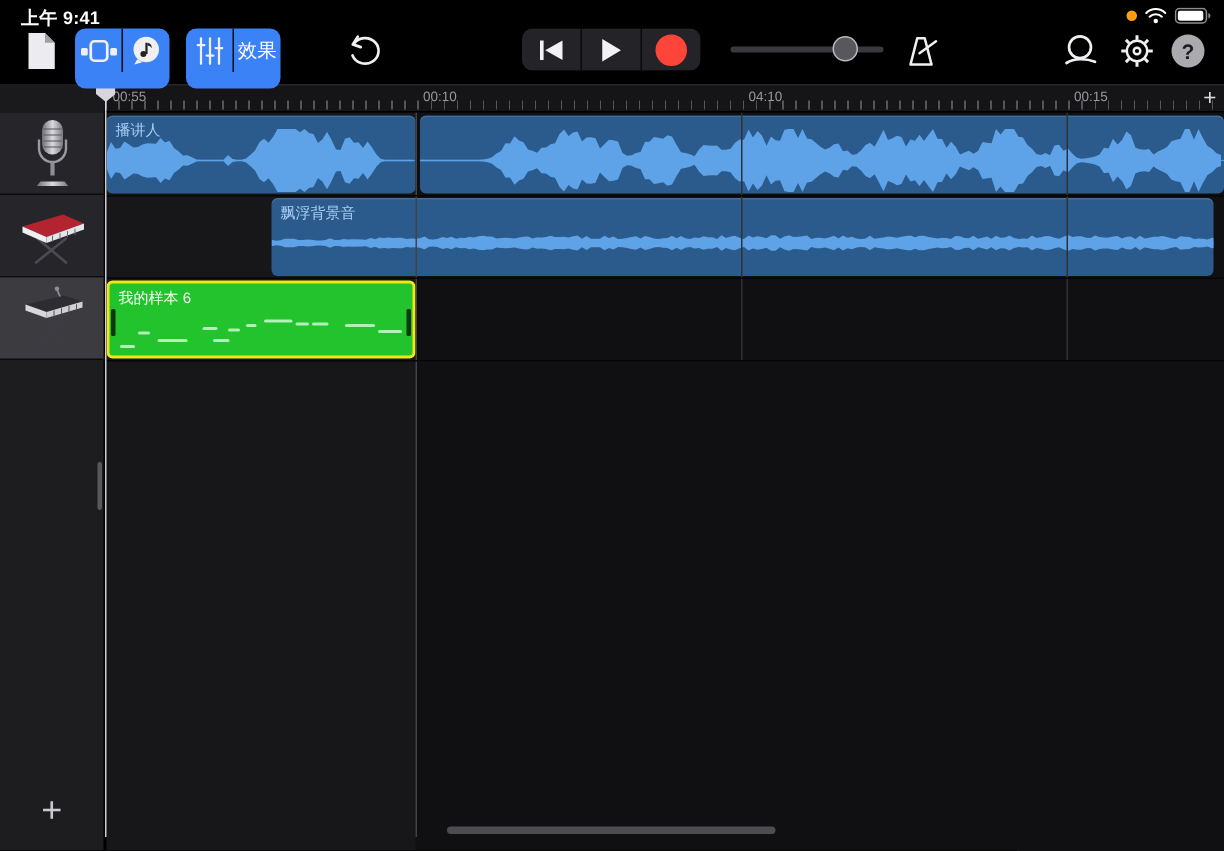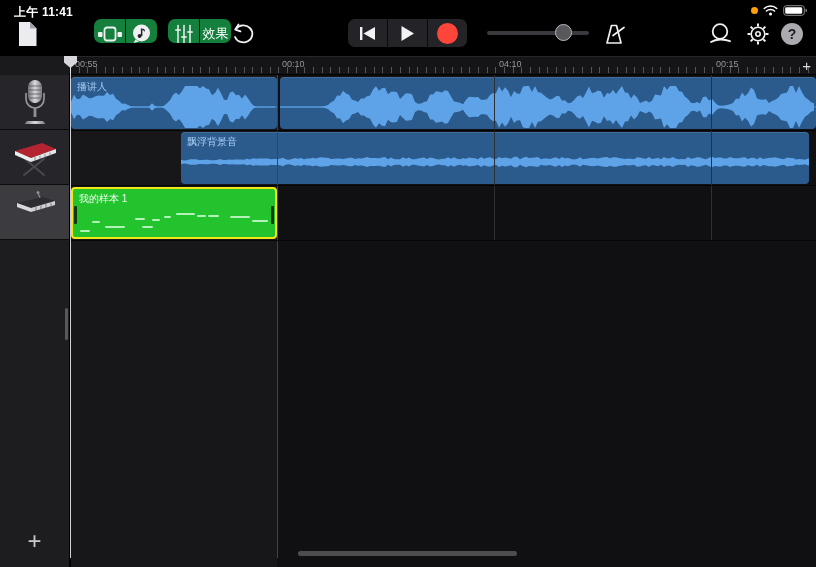--- a/index.html
+++ b/index.html
@@ -4,21 +4,21 @@
 <style>
   html,body{margin:0;padding:0;background:#000;}
   .screen{position:relative;width:816px;height:567px;background:#0b0b0d;overflow:hidden;
           font-family:"Liberation Sans","DejaVu Sans",sans-serif;-webkit-font-smoothing:antialiased;}
   
   .topbar{position:absolute;left:0;top:0;width:816px;height:56px;background:#000;z-index:10;}
   .status-time{position:absolute;left:14px;top:4px;font-size:12px;font-weight:bold;color:#fff;letter-spacing:.2px;}
   .status-right{position:absolute;right:8px;top:4px;display:flex;align-items:center;gap:5px;height:12px;}
   .mic-dot{width:7px;height:7px;border-radius:50%;background:#ff9f0a;}
   .tb-btn{position:absolute;top:19px;height:29px;display:flex;align-items:center;justify-content:center;cursor:pointer;}
-  .seg{position:absolute;top:19px;height:24px;background:#15803d;border-radius:7px;display:flex;overflow:hidden;margin-left:44px;}
+  .seg{position:absolute;top:19px;height:40px;background:#3b82f6;border-radius:7px;display:flex;overflow:hidden;}
   .seg .cell{width:31px;height:29px;display:flex;align-items:center;justify-content:center;}
   .seg .cell + .cell{border-left:1px solid #0a0a0b;}
   .fx-label{color:#fff;font-size:13px;}
   .transport{position:absolute;left:348px;top:19px;height:28px;display:flex;gap:1px;background:#0a0a0b;border-radius:7px;overflow:hidden;}
   .transport .tcell{width:39px;height:28px;background:#242428;display:flex;align-items:center;justify-content:center;}
   .rec-dot{width:21px;height:21px;border-radius:50%;}
   .vslider{position:absolute;left:487px;top:19px;width:102px;height:28px;}
   .vtrack{position:absolute;left:0;top:12px;width:100%;height:4px;border-radius:2px;background:#3a3a3e;}
   .vthumb{position:absolute;top:5px;width:17px;height:17px;border-radius:50%;background:#57575c;border:1.5px solid #b9b9bf;box-sizing:border-box;}
   .help-circle{width:22px;height:22px;border-radius:50%;background:#aaaaaf;color:#1c1c1e;font-size:14px;font-weight:bold;
@@ -52,21 +52,21 @@
       clip-path:polygon(0 0,100% 0,100% 55%,50% 100%,0 55%);cursor:ew-resize;}
   .hscroll{position:absolute;left:298px;top:551px;width:219px;height:5px;border-radius:2.5px;background:#4d4d51;z-index:8;cursor:pointer;}
   svg{display:block;}
 </style>
 </head>
 <body>
 
 <div class="screen">
 
   <div class="topbar">
-    <span class="status-time">上午 11:41</span>
+    <span class="status-time">上午 9:41</span>
     <div class="status-right">
       <span class="mic-dot" style="background: rgb(255, 159, 10);"></span>
       <span>
         <svg width="15" height="11" viewBox="0 0 15 11">
             <g stroke="#fff" stroke-width="1.4" fill="none" stroke-linecap="round">
           <path d="M1.2 3.6 a9 9 0 0 1 12.6 0"></path>
               <path d="M3.4 6.1 a6 6 0 0 1 8.2 0"></path>
             </g>
           <circle cx="7.5" cy="9" r="1.5" fill="#fff"></circle>
           </svg>
@@ -263,21 +263,21 @@
           <div class="note-bar" style="left: 69.01px; top: 37.96px; width: 11px; background: rgb(178, 242, 184);"></div>
           <div class="note-bar" style="left: 79.31px; top: 30.16px; width: 8px; background: rgb(178, 242, 184);"></div>
           <div class="note-bar" style="left: 90.64px; top: 27.04px; width: 7px; background: rgb(178, 242, 184);"></div>
           <div class="note-bar" style="left: 103px; top: 24.44px; width: 19px; background: rgb(178, 242, 184);"></div>
           <div class="note-bar" style="left: 123.6px; top: 26px; width: 9px; background: rgb(178, 242, 184);"></div>
           <div class="note-bar" style="left: 134.93px; top: 26px; width: 11px; background: rgb(178, 242, 184);"></div>
           <div class="note-bar" style="left: 156.56px; top: 27.56px; width: 20px; background: rgb(178, 242, 184);"></div>
           <div class="note-bar" style="left: 179.22px; top: 31.2px; width: 16px; background: rgb(178, 242, 184);"></div>
           <div class="trim" style="left: 1px;"></div>
           <div class="trim" style="right: 1px;"></div>
-          <span class="region-label" style="color: rgb(242, 255, 242);">我的样本 1</span>
+          <span class="region-label" style="color: rgb(242, 255, 242);">我的样本 6</span>
         </div>
       </div>
     <div class="rowline" style="top:129.5px"></div>
     <div class="rowline" style="top:184.5px"></div>
     <div class="rowline" style="top:239.5px"></div>
     <div class="playhead-line"></div>
     <div class="playhead-cap"></div>
     <div class="hscroll"></div>
   </div>
 

